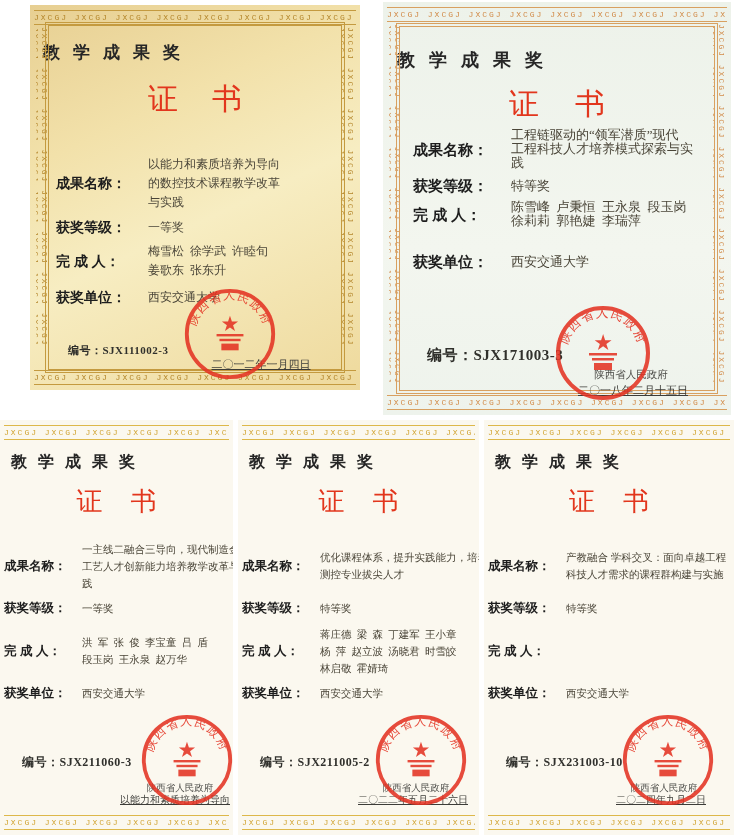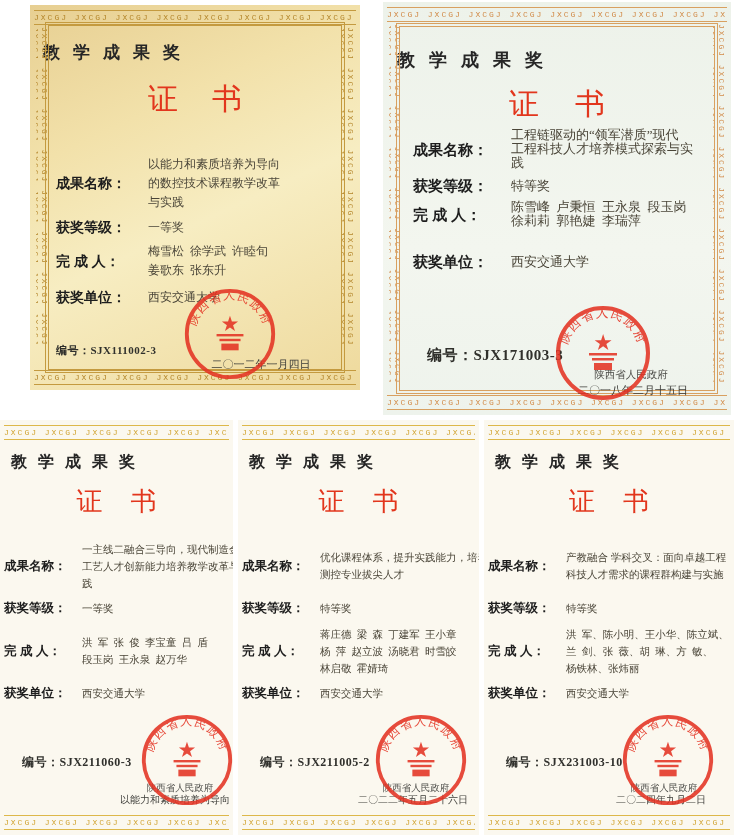--- a/index.html
+++ b/index.html
@@ -43,33 +43,33 @@
   .subtitle {
     margin:0; text-align:center; font-weight:normal; color:#e2361d;
     font-family:"Liberation Serif", serif;
   }
   .fields { position:absolute; }
   .row { display:flex; align-items:center; }
   .lbl { font-family:"Liberation Sans", sans-serif; font-weight:bold; color:#1d1d1d; flex:none; white-space:pre; }
   .val { white-space:pre; color:#4a4538; }
   .serial { position:absolute; font-weight:bold; color:#30302c; letter-spacing:0.5px; white-space:nowrap; }
   .issuer { position:absolute; color:#4c4c48; text-align:center; white-space:nowrap; z-index:1; }
-  .date   { position:absolute; color:#3c3c38; text-align:center; white-space:nowrap; z-index:1; }
+  .date   { position:absolute; color:#3c3c38; text-align:center; white-space:nowrap; z-index:1;text-decoration:underline; }
   .seal { position:absolute; z-index:2; opacity:0.87; }
 
   
   .c1 { left:30px; top:5px;  width:330px; height:385px; }
   .c1 .frame { inset:20px 18px; }
   .c1 .title    { margin-top:36px; font-size:17px; letter-spacing:13px; text-indent:13px; }
   .c1 .subtitle { margin-top:15px; font-size:30px; letter-spacing:34px; text-indent:34px; }
   .c1 .fields { top:150px; left:26px; right:14px; }
   .c1 .lbl { width:92px; font-size:14px; line-height:19px; }
   .c1 .val { font-size:12px; line-height:19px; }
   .c1 .row-name { margin-bottom:6px; } .c1 .row-level { margin-bottom:5px; } .c1 .row-people { margin-bottom:8px; }
-  .c1 .serial { left:26px;  top:338px; font-size:11px; }
+  .c1 .serial { left:38px;  top:338px; font-size:11px; }
   .c1 .date   { left:138px; top:352px; width:186px; font-size:11px; }
   .c1 .seal   { left:152px; top:281px; width:96px; height:96px; }
 
   
   .c2 { left:383px; top:2px; width:348px; height:413px; }
   .c2 .frame { inset:24px 16px; }
   .c2 .title    { margin-top:46px; font-size:18px; letter-spacing:14px; text-indent:14px; }
   .c2 .subtitle { margin-top:12px; font-size:30px; letter-spacing:36px; text-indent:36px; }
   .c2 .fields { top:126px; left:30px; right:16px; }
   .c2 .lbl { width:98px; font-size:15px; line-height:19px; }
@@ -293,23 +293,20 @@
       <span class="lbl">成果名称：</span>
       <span class="val">产教融合 学科交叉：面向卓越工程
 科技人才需求的课程群构建与实施</span>
     </div>
     <div class="row row-level">
       <span class="lbl">获奖等级：</span>
       <span class="val">特等奖</span>
     </div>
     <div class="row row-people">
       <span class="lbl">完 成 人：</span>
-      <span class="val">洪  军、陈小明、王小华、陈立斌、
-兰  剑、张  薇、胡  琳、方  敏、
-杨铁林、张炜丽</span>
     </div>
     <div class="row row-unit">
       <span class="lbl">获奖单位：</span>
       <span class="val">西安交通大学</span>
     </div>
   </div>
   <div class="serial"><span>编号：</span><span>SJX231003-10</span></div>
   <div class="issuer">陕西省人民政府</div>
   <div class="date">二〇二四年九月二日</div>
   <svg class="seal" viewBox="0 0 100 100">

